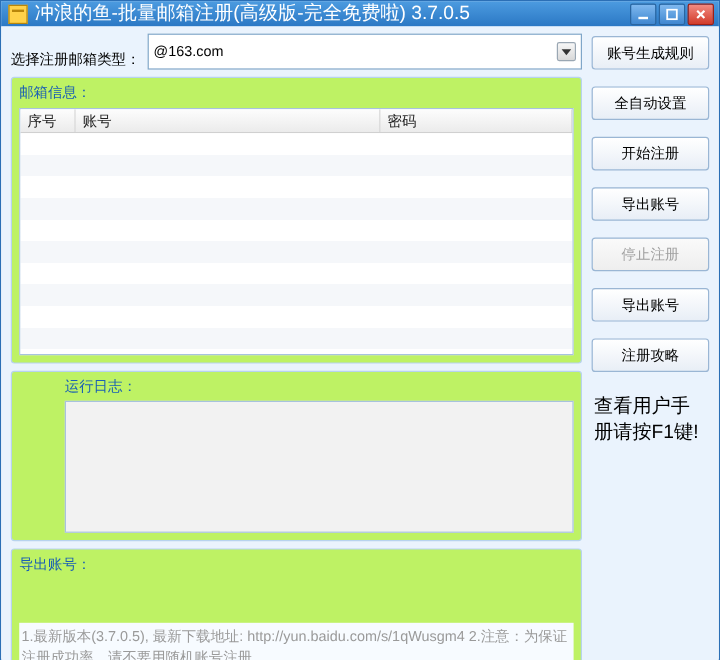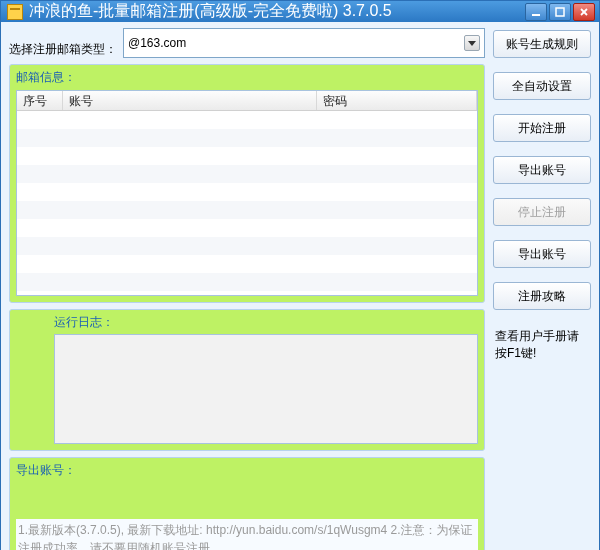--- a/index.html
+++ b/index.html
@@ -172,21 +172,21 @@
     text-align:center;
     padding: 0 4px;
   }
   .btn.disabled {
     color: #a0a0a0;
     cursor: default;
     background: linear-gradient(#fafafa,#eeeeee);
   }
   .help-text {
     color: #000;
-    font-size: 12px;
+    font-size: 16px;
     line-height: 1.4;
     padding: 0 2px;
     margin-top: 4px;
   }
 </style>
 </head>
 <body>
 
 <div class="window">
 

